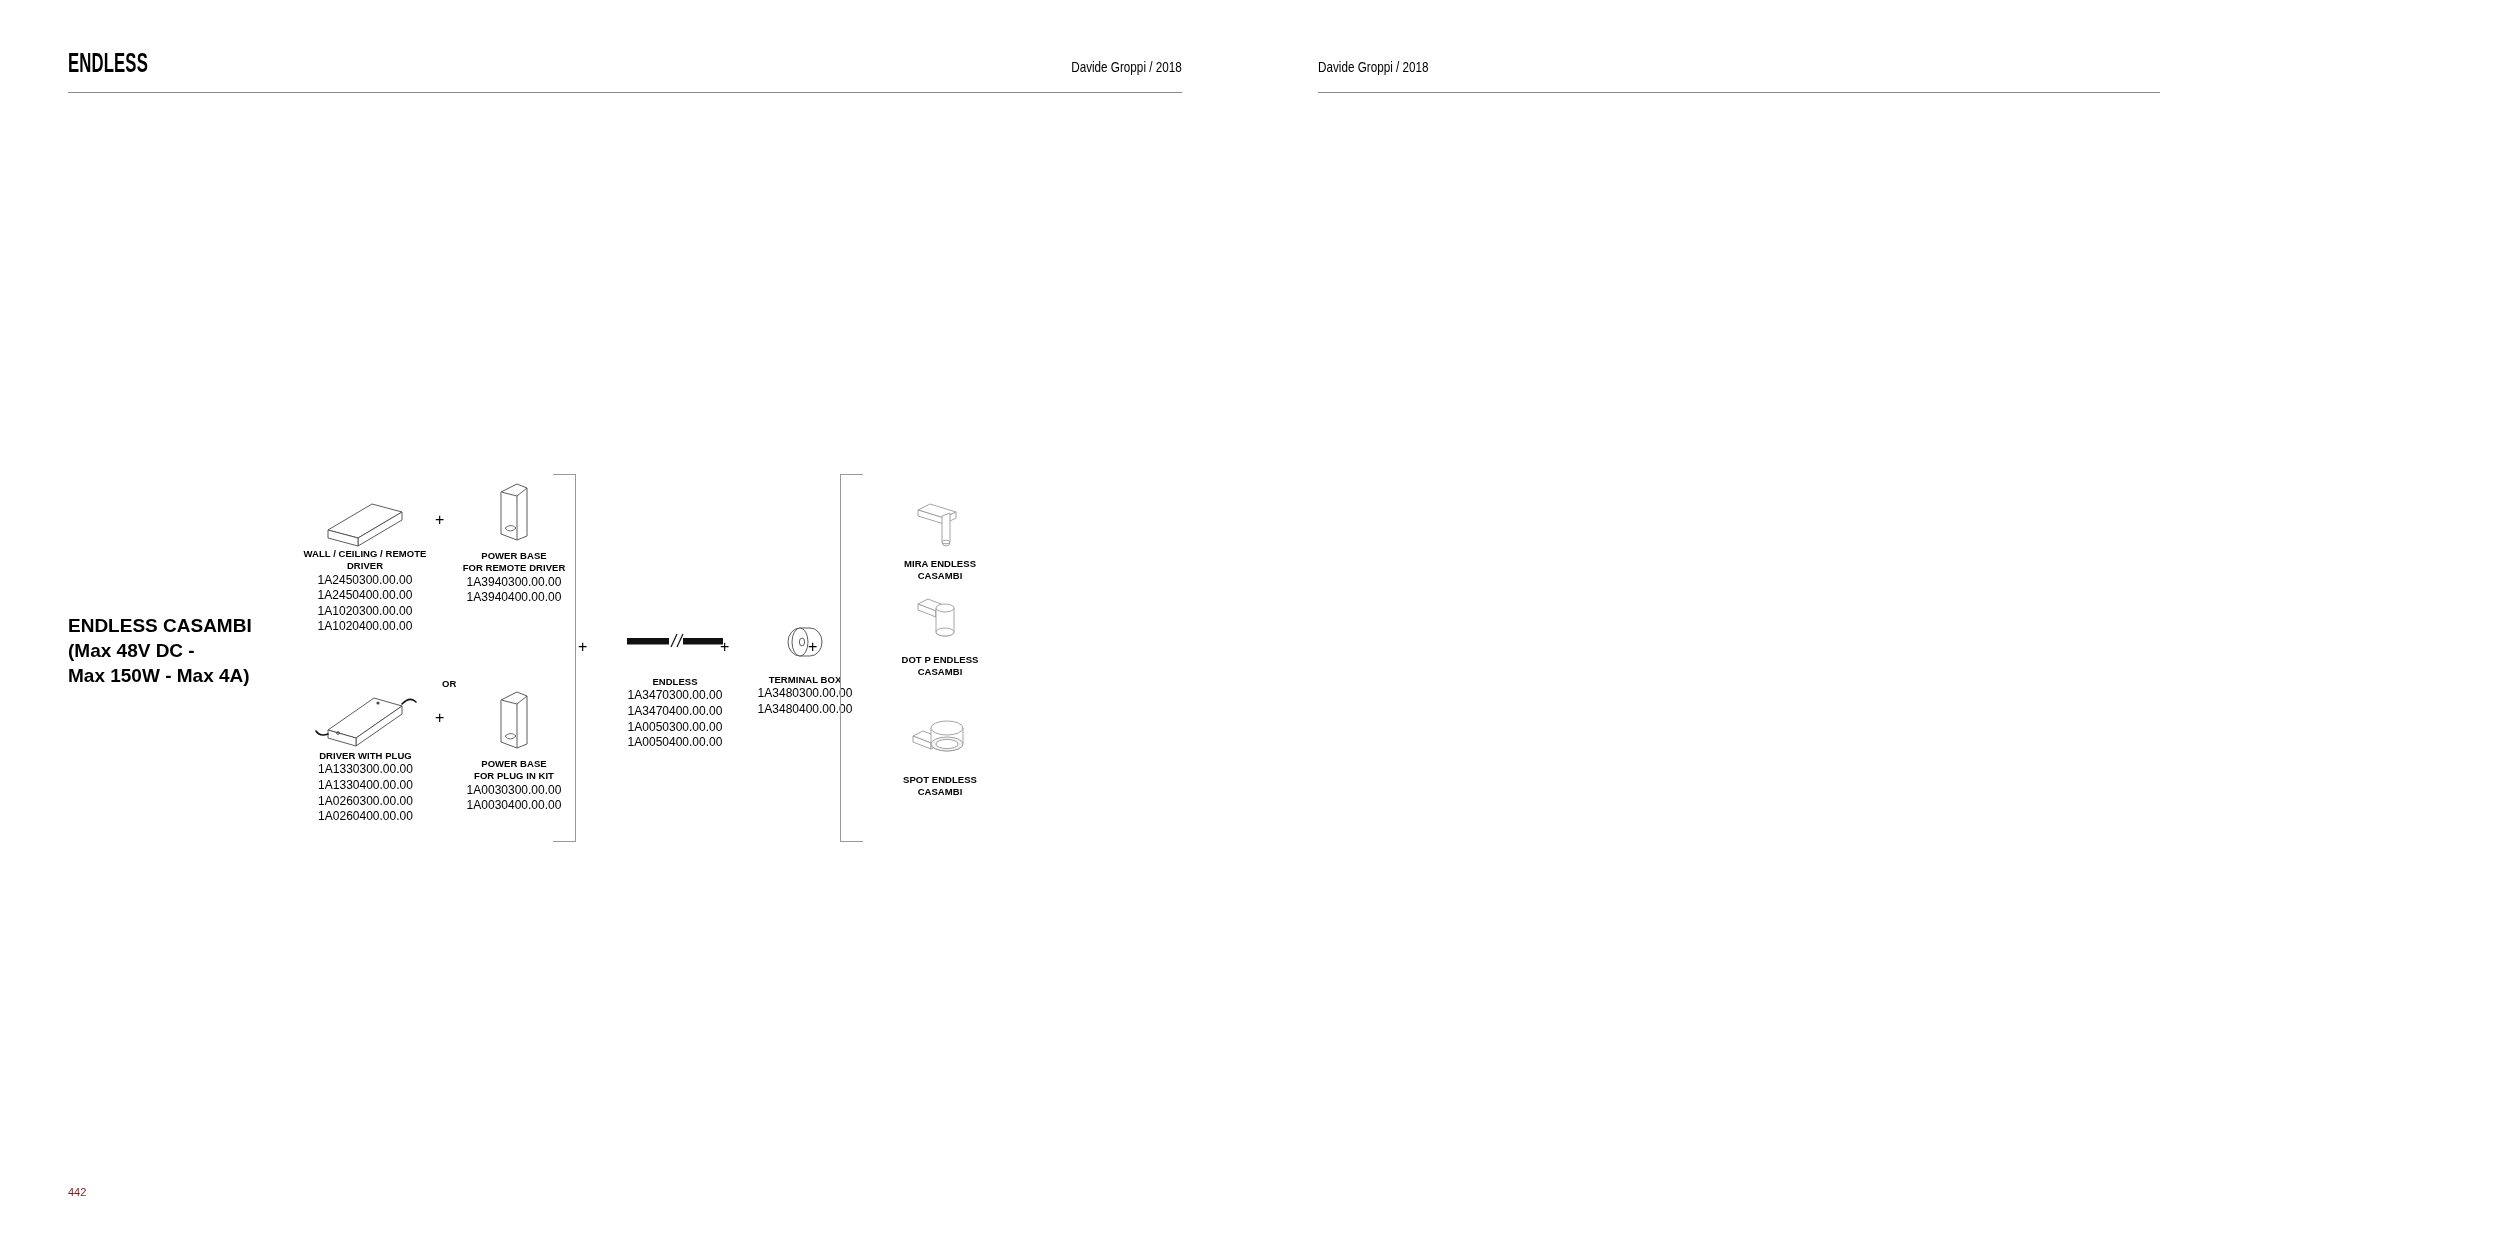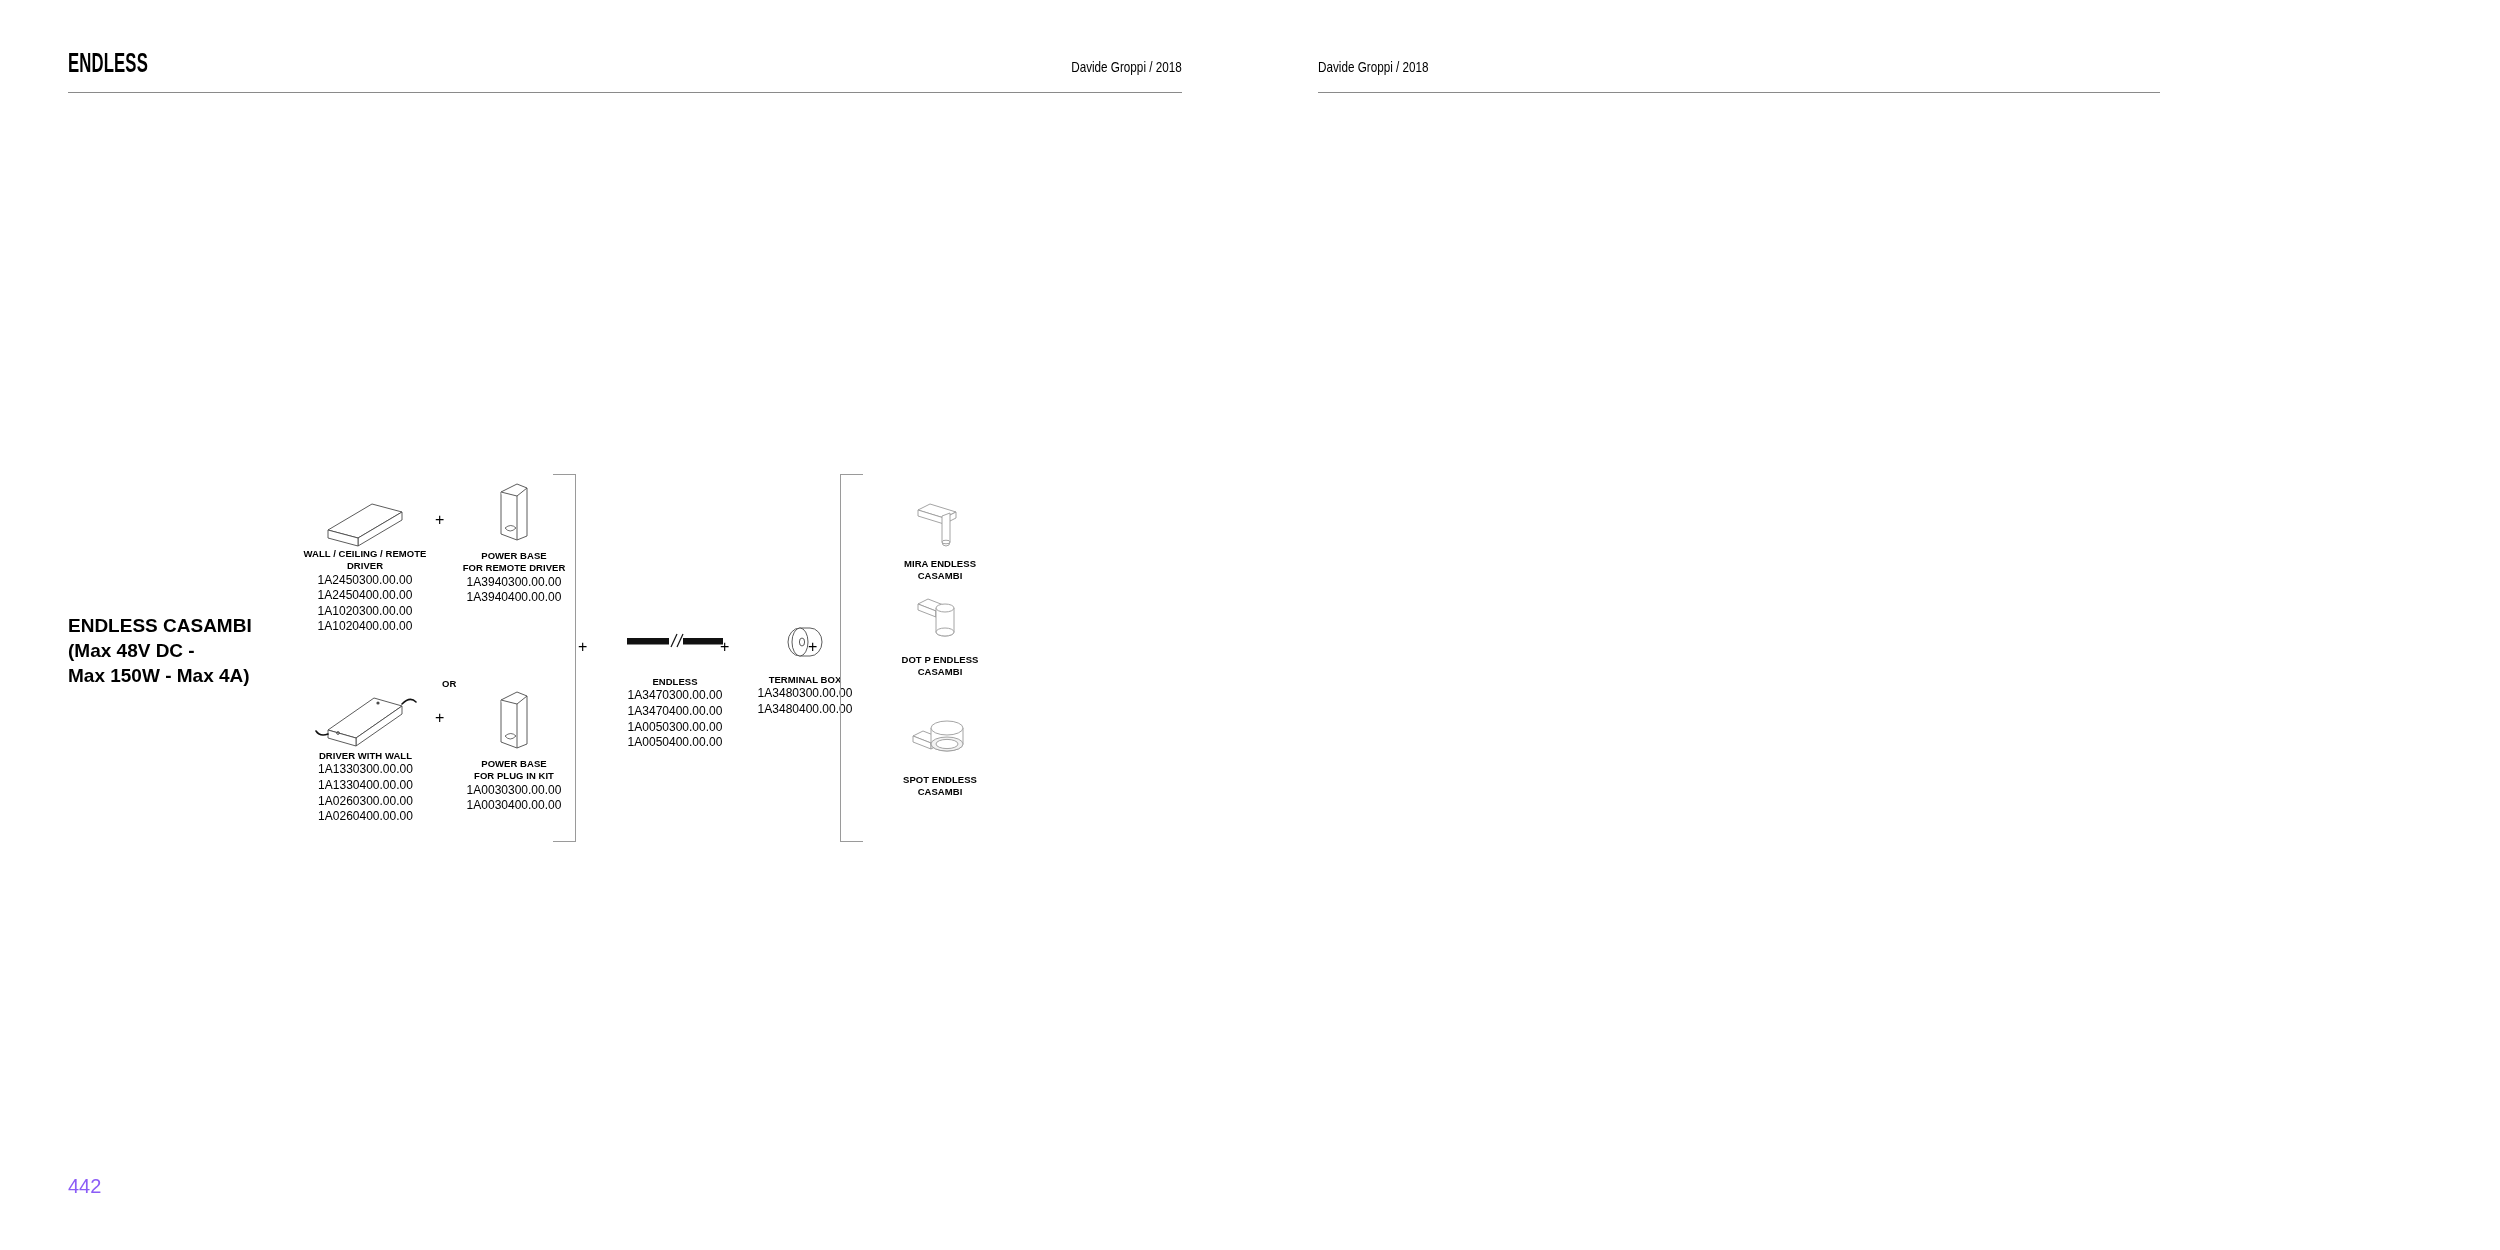--- a/index.html
+++ b/index.html
@@ -71,22 +71,22 @@
     right: 0;
     top: 44px;
     height: 1px;
     background: #8a8a8a;
   }
 
   
   .folio {
     position: absolute;
     bottom: 52px;
-    font-size: 20px;
-    color: #8b5cf6;
+    font-size: 11px;
+    color: #7f1d1d;
     margin-top: 21px;
   }
   .folio-left  { left: 68px; }
   .folio-right { right: 59px; }
 
   
   .section-heading {
     position: absolute;
     font-size: 19px;
     font-weight: 700;
@@ -205,21 +205,21 @@
             <path d="M16 42 L44 50 L44 58 L16 50 Z"></path>
             <circle cx="66" cy="15" r="1.6" fill="#4a4a4a" stroke="none"></circle>
             <circle cx="26" cy="45" r="1.4" fill="none"></circle>
           </g>
           <g fill="none" stroke="#111111" stroke-width="1.6" stroke-linecap="round">
             <path d="M90 16 q8 -8 14 -2"></path>
             <path d="M16 46 q-8 3 -12 -3"></path>
           </g>
         </svg>
       </div>
-      <div class="caption">DRIVER WITH WALL</div>
+      <div class="caption">DRIVER WITH PLUG</div>
       <div class="codes">1A1330300.00.00
 1A1330400.00.00
 1A0260300.00.00
 1A0260400.00.00</div>
     </div>
 
     <div class="plus" style="left:435px; top:710px;">+</div>
 
     <div class="node" style="left:450px; top:686px; width:128px;">
       <div class="art" style="width:46px;height:72px;">

